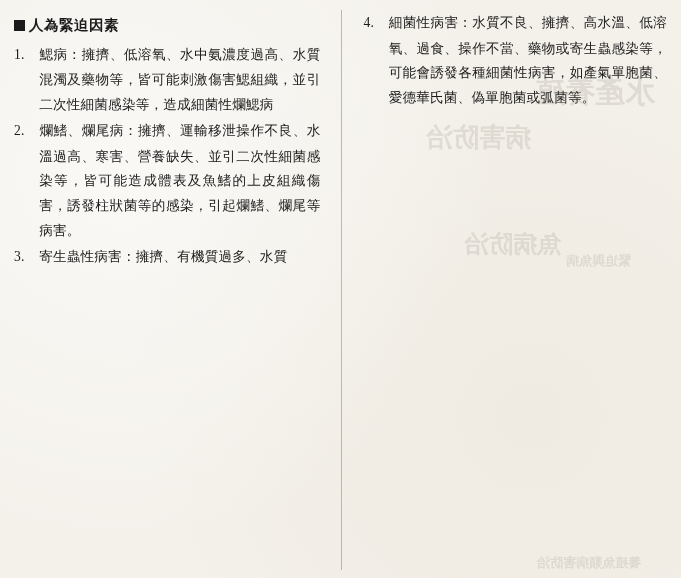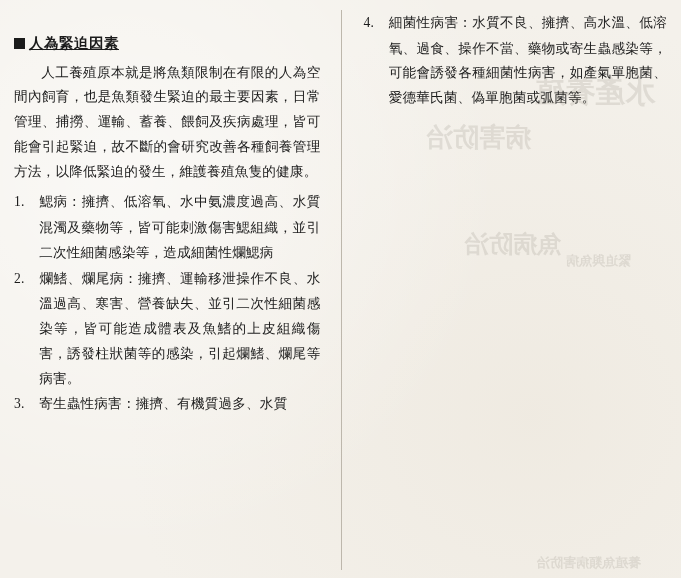--- a/index.html
+++ b/index.html
@@ -38,23 +38,22 @@
     padding-right: 20px;
   }
   .col-right {
     padding-left: 22px;
     border-left: 1px solid #bdb7ac;
   }
   .heading {
     font-size: 14.5px;
     font-weight: bold;
     letter-spacing: 0.5px;
-    margin: 22px 0 6px 0;
+    margin: 4px 0 6px 0;
     line-height: 1.5;
-    text-decoration: underline;
   }
   .heading .mark {
     display: inline-block;
     width: 11px;
     height: 11px;
     background: #1b1b1b;
     margin-right: 4px;
     vertical-align: -1px;
   }
   p.para {
@@ -129,21 +128,20 @@
   <div class="ghost ghost-5">養殖魚類病害防治</div>
 
   <div class="columns">
 
     <div class="col col-left">
 
       <h2 class="heading">
         <span class="mark"></span><span>人為緊迫因素</span>
       </h2>
 
-      <p class="para indent">人工養殖原本就是將魚類限制在有限的人為空間內飼育，也是魚類發生緊迫的最主要因素，日常管理、捕撈、運輸、蓄養、餵飼及疾病處理，皆可能會引起緊迫，故不斷的會研究改善各種飼養管理方法，以降低緊迫的發生，維護養殖魚隻的健康。</p>
 
 
       <ol class="items">
         <li>
           <span class="num">1.</span><span>鰓病：擁擠、低溶氧、水中氨濃度過高、水質混濁及藥物等，皆可能刺激傷害鰓組織，並引二次性細菌感染等，造成細菌性爛鰓病</span>
         </li>
         <li>
           <span class="num">2.</span><span>爛鰭、爛尾病：擁擠、運輸移泄操作不良、水溫過高、寒害、營養缺失、並引二次性細菌感染等，皆可能造成體表及魚鰭的上皮組織傷害，誘發柱狀菌等的感染，引起爛鰭、爛尾等病害。</span>
         </li>
         <li>

